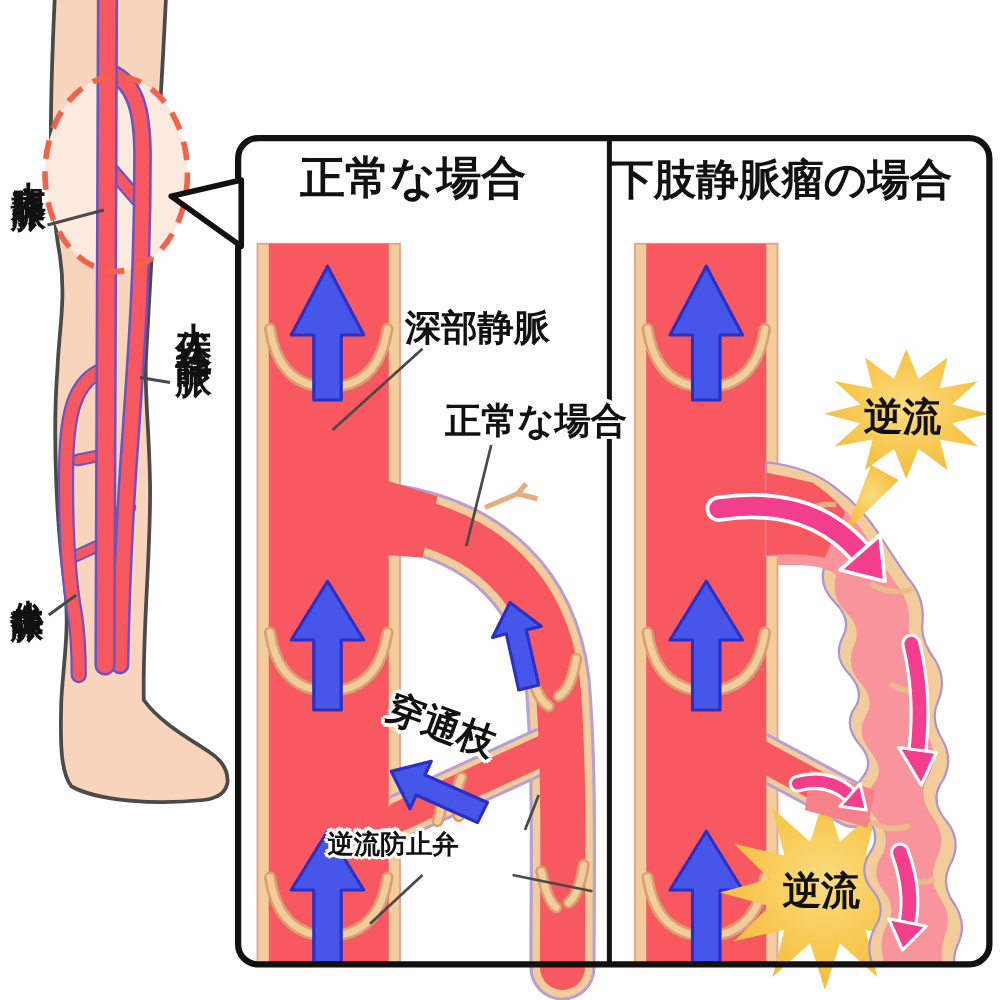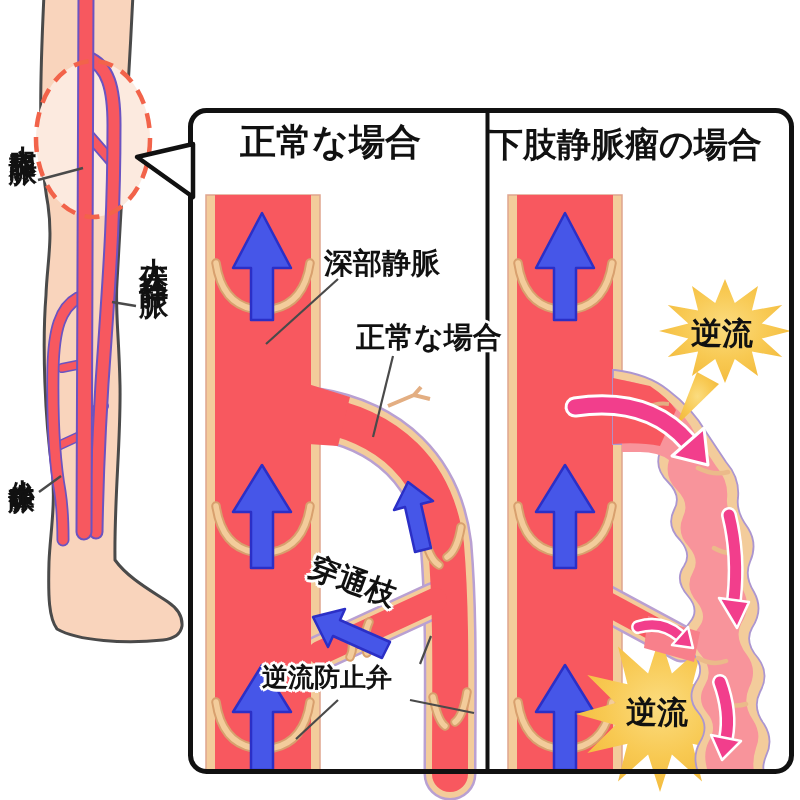--- a/index.html
+++ b/index.html
@@ -11,21 +11,21 @@
   .halo{text-shadow:-2px -2px 0 #fff,2px -2px 0 #fff,-2px 2px 0 #fff,2px 2px 0 #fff,
         0 -3px 0 #fff,0 3px 0 #fff,-3px 0 0 #fff,3px 0 0 #fff;}
   .lbl-femoral{left:7px;top:123px;font-size:28px;letter-spacing:4px;}
   .lbl-gsv{left:138px;top:234px;font-size:29px;letter-spacing:8px;}
   .lbl-ssv{left:8px;top:459px;font-size:26px;letter-spacing:2px;}
   .lbl-title-l{left:184px;top:123px;width:293px;text-align:center;font-size:36px;}
   .lbl-title-r{left:489px;top:126px;width:302px;text-align:left;font-size:34px;}
   .lbl-deep{left:324px;top:248px;font-size:29px;}
   .lbl-sup{left:356px;top:322px;font-size:29px;}
   .lbl-perf{left:316px;top:551px;font-size:30px;transform:rotate(20deg);transform-origin:0 0;}
-  .lbl-valve{left:262px;top:665px;font-size:26px;font-family:Liberation Mono, monospace;}
+  .lbl-valve{left:262px;top:665px;font-size:21px;}
   .lbl-reflux1{left:672px;top:317px;width:100px;text-align:center;font-size:31px;}
   .lbl-reflux2{left:607px;top:696px;width:100px;text-align:center;font-size:31px;}
 </style>
 </head>
 <body>
 
 <div class="canvas">
 <svg width="800" height="800" viewBox="0 0 800 800">
   <defs>
     <radialGradient id="gold" cx="50%" cy="45%" r="60%">

